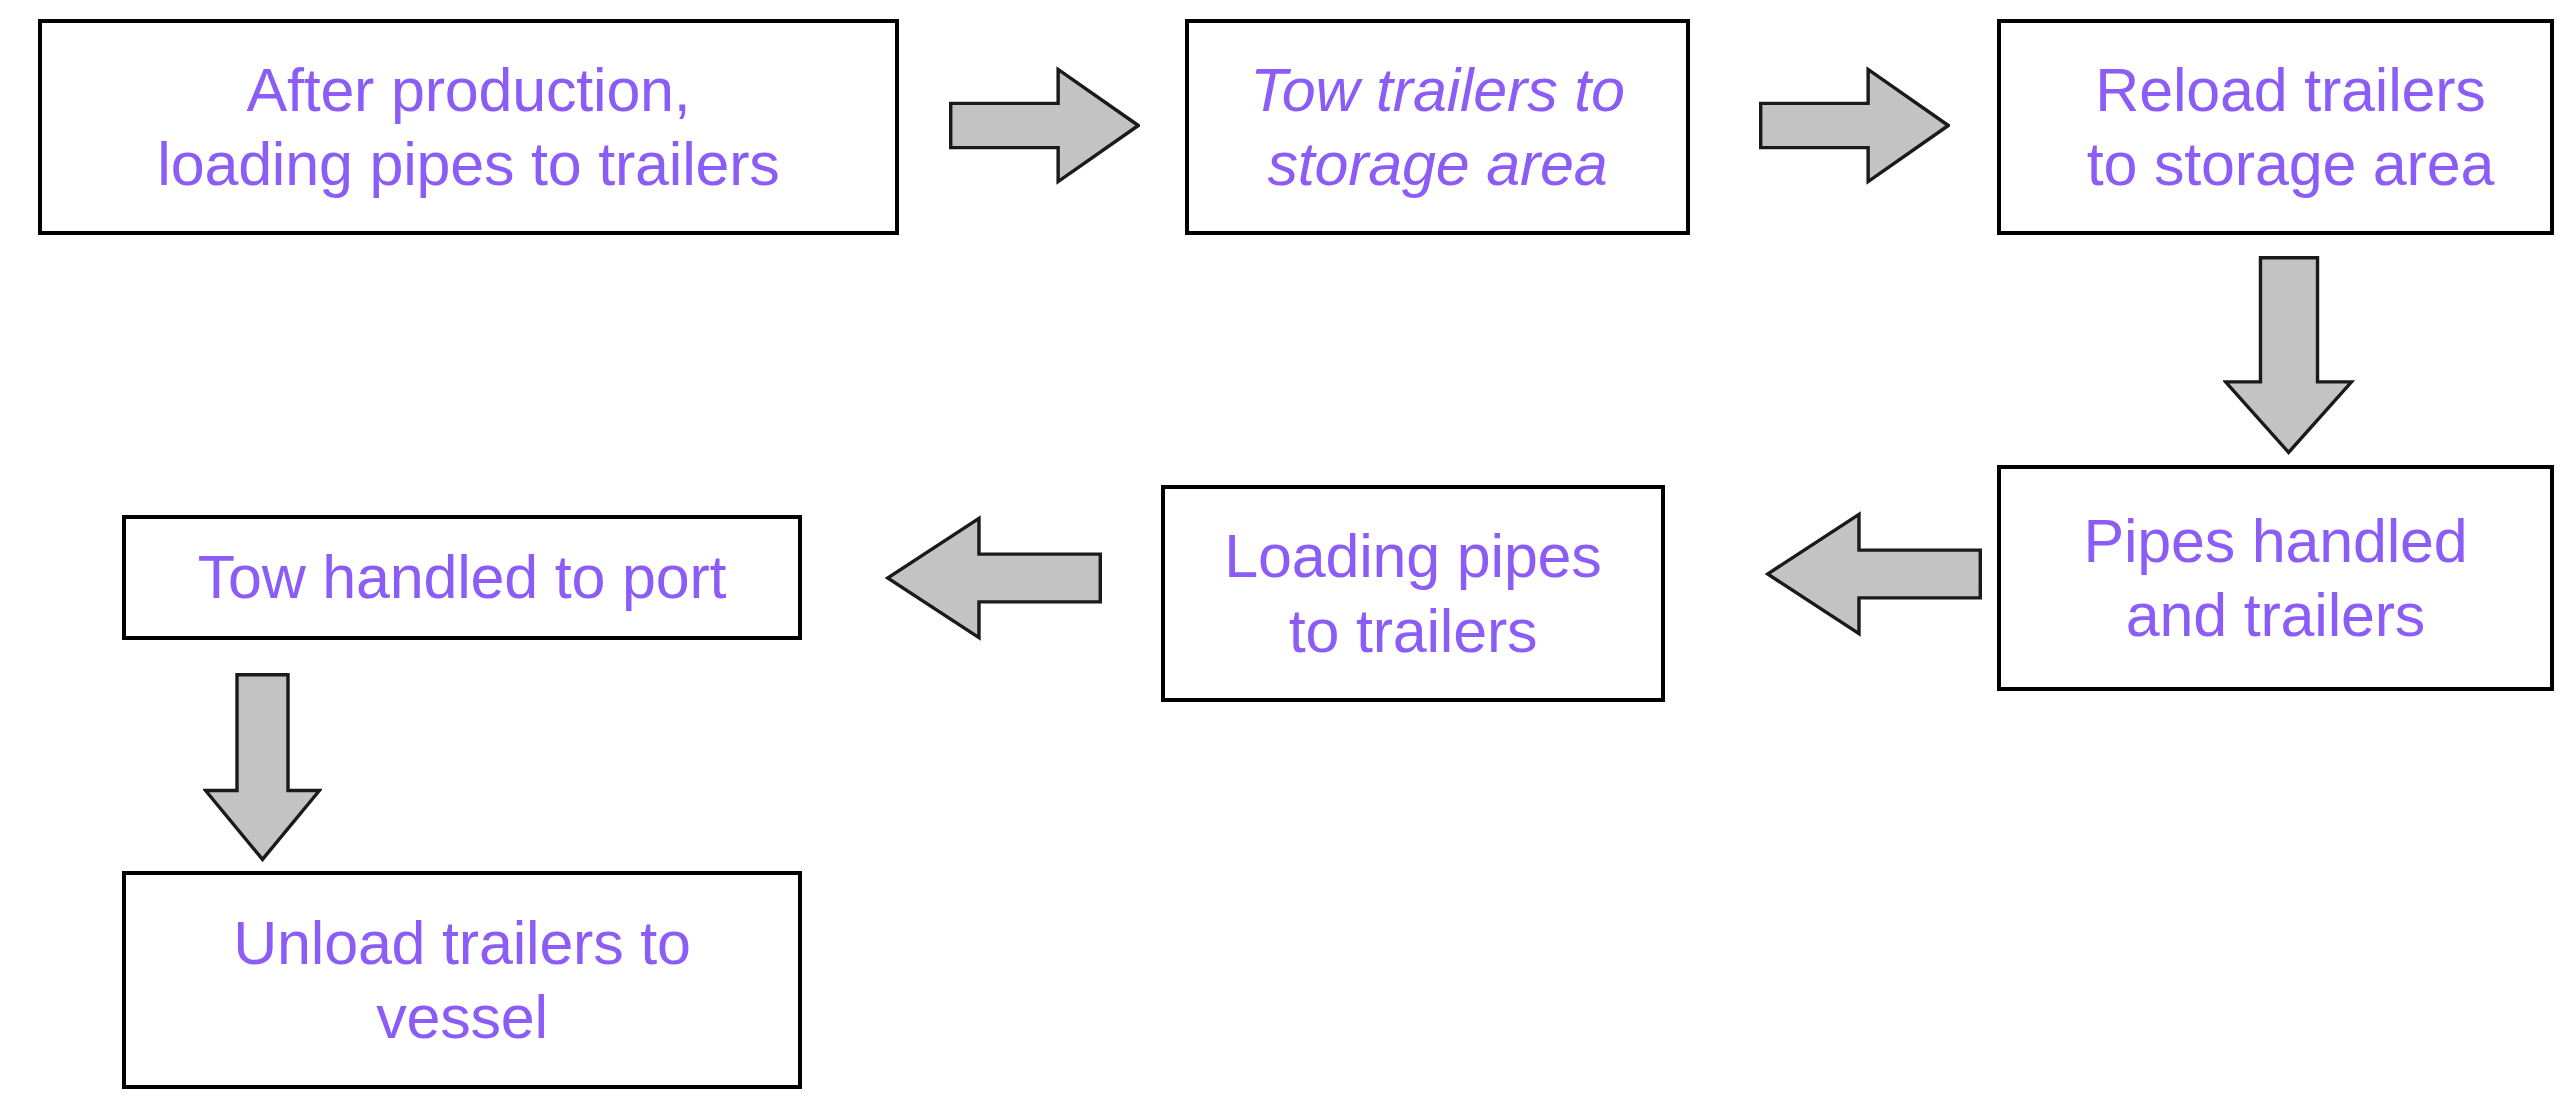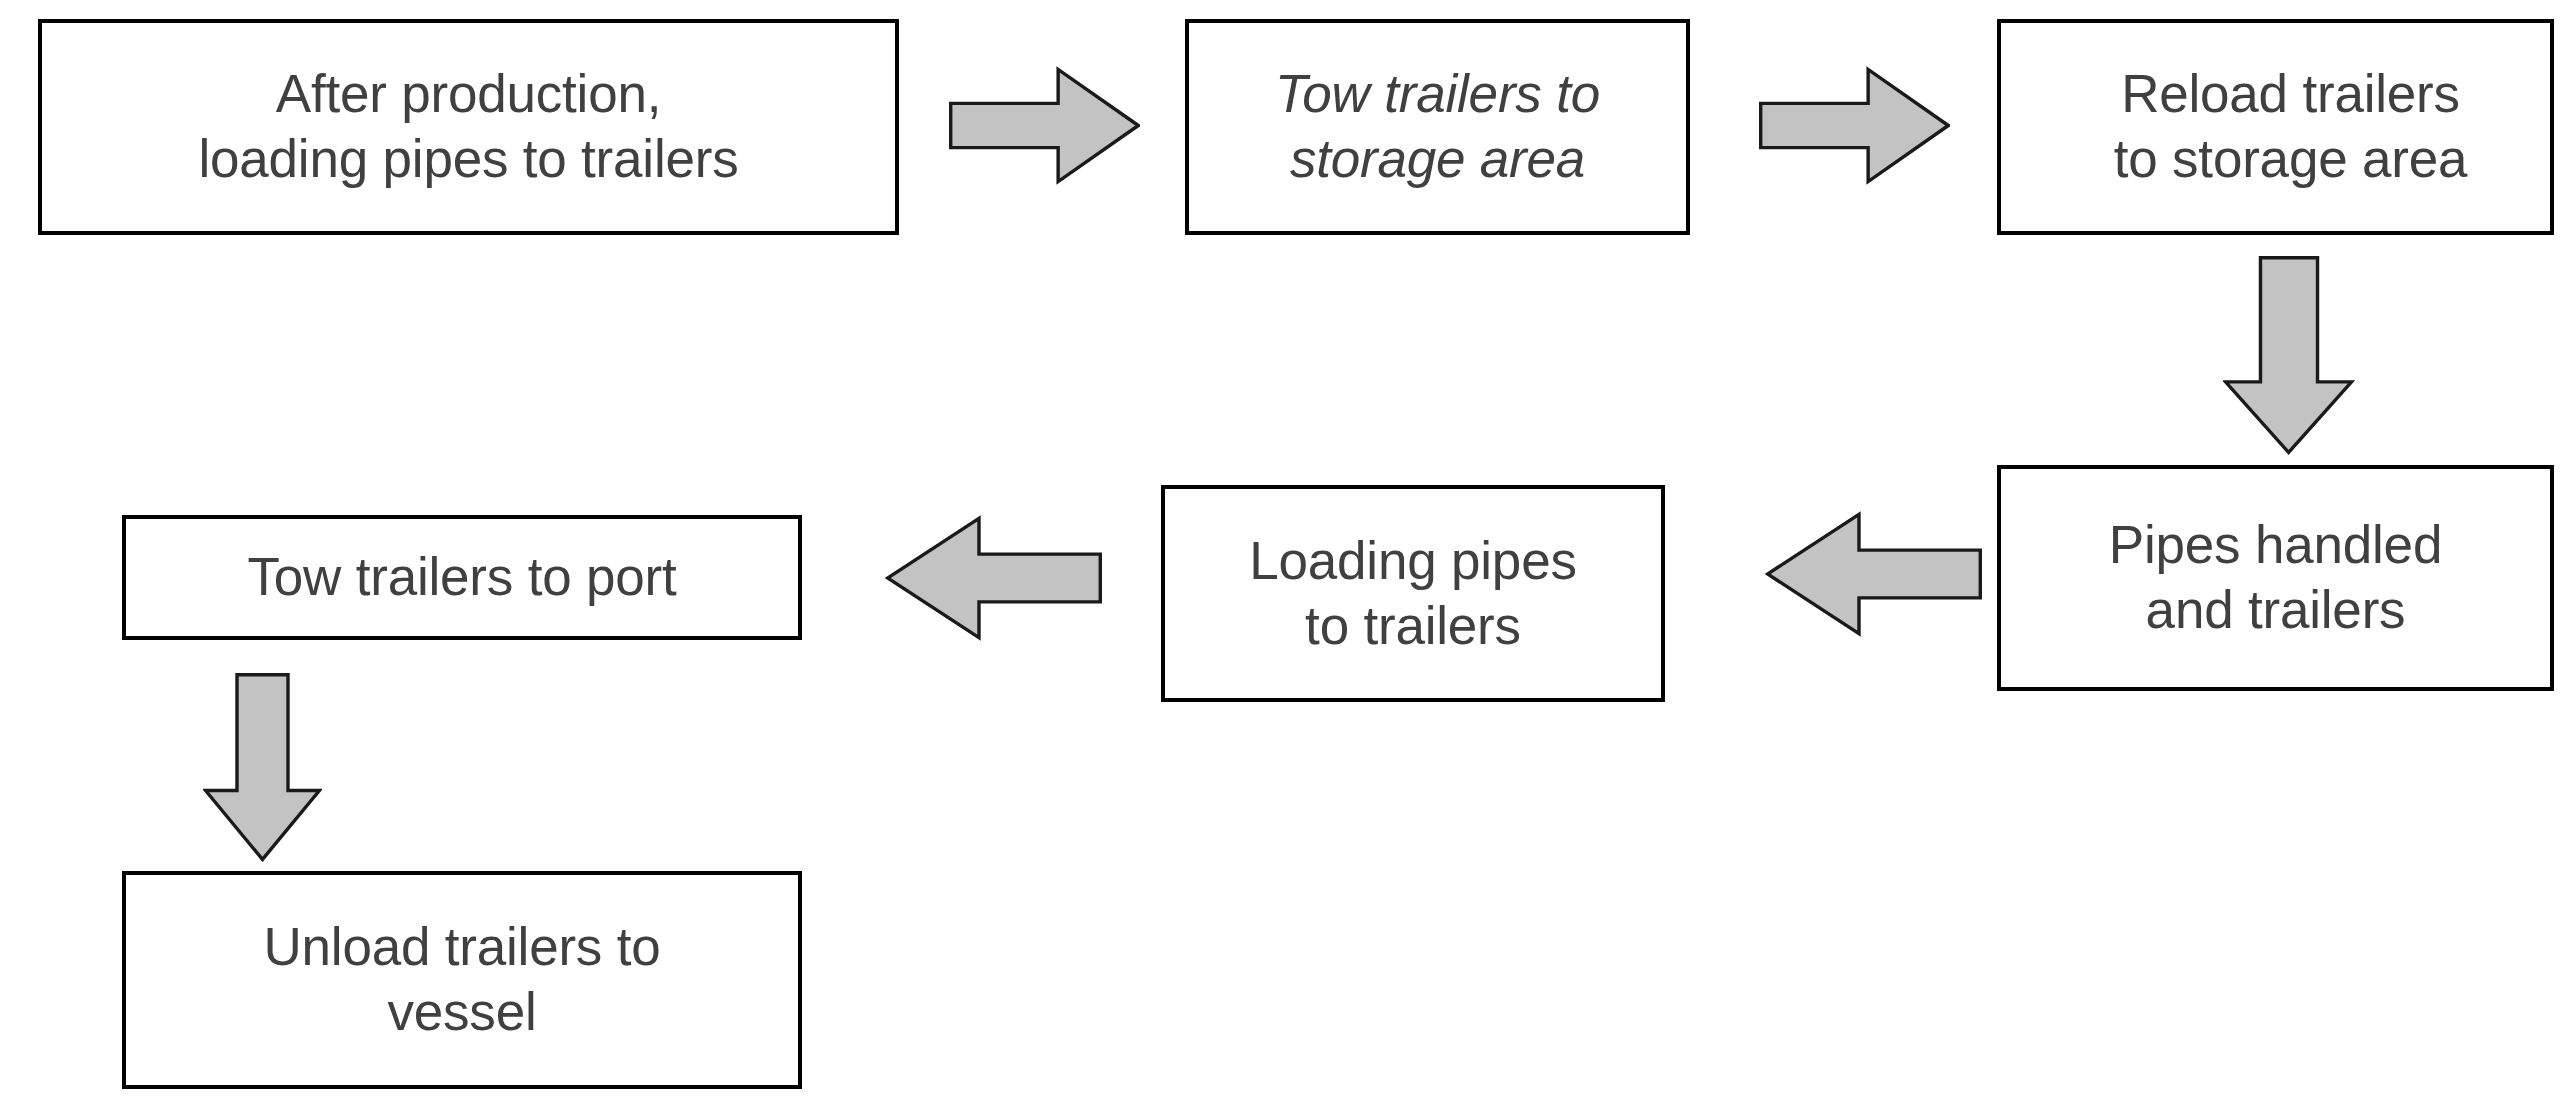--- a/index.html
+++ b/index.html
@@ -19,23 +19,23 @@
     position: absolute;
     box-sizing: border-box;
     background: #ffffff;
     border: 4.3px solid #000000;
     display: flex;
     align-items: center;
     justify-content: center;
     text-align: center;
   }
   .node-label {
-    font-size: 53px;
+    font-size: 61px;
     line-height: 1.22;
-    color: #404040;
+    color: #8b5cf6;
     font-weight: 400;
     letter-spacing: -0.2px;
     white-space: pre-line;
     padding: 0 8.5px;
   }
   .arrow {
     position: absolute;
   }
   .arrow svg {
     display: block;
@@ -81,21 +81,21 @@
 to storage area</div>
   </div>
 
   <div class="arrow" style="left:2223px; top:256px; width:132px; height:199px;">
     <svg viewBox="0 0 155 234" preserveAspectRatio="none">
       <polygon class="arrow-body" points="44,2 111,2 111,148 151,148 77,231 3,148 44,148"></polygon>
     </svg>
   </div>
 
   <div class="node" style="left:122px; top:515px; width:680px; height:125px;">
-    <div class="node-label">Tow trailers to port</div>
+    <div class="node-label">Tow handled to port</div>
   </div>
 
   <div class="arrow" style="left:885px; top:515px; width:217px; height:126px;">
     <svg viewBox="0 0 254 148" preserveAspectRatio="none">
       <polygon class="arrow-body" points="252,46 110,46 110,4 3,74 110,144 110,102 252,102"></polygon>
     </svg>
   </div>
 
   <div class="node" style="left:1161px; top:485px; width:504px; height:217px;">
     <div class="node-label">Loading pipes

